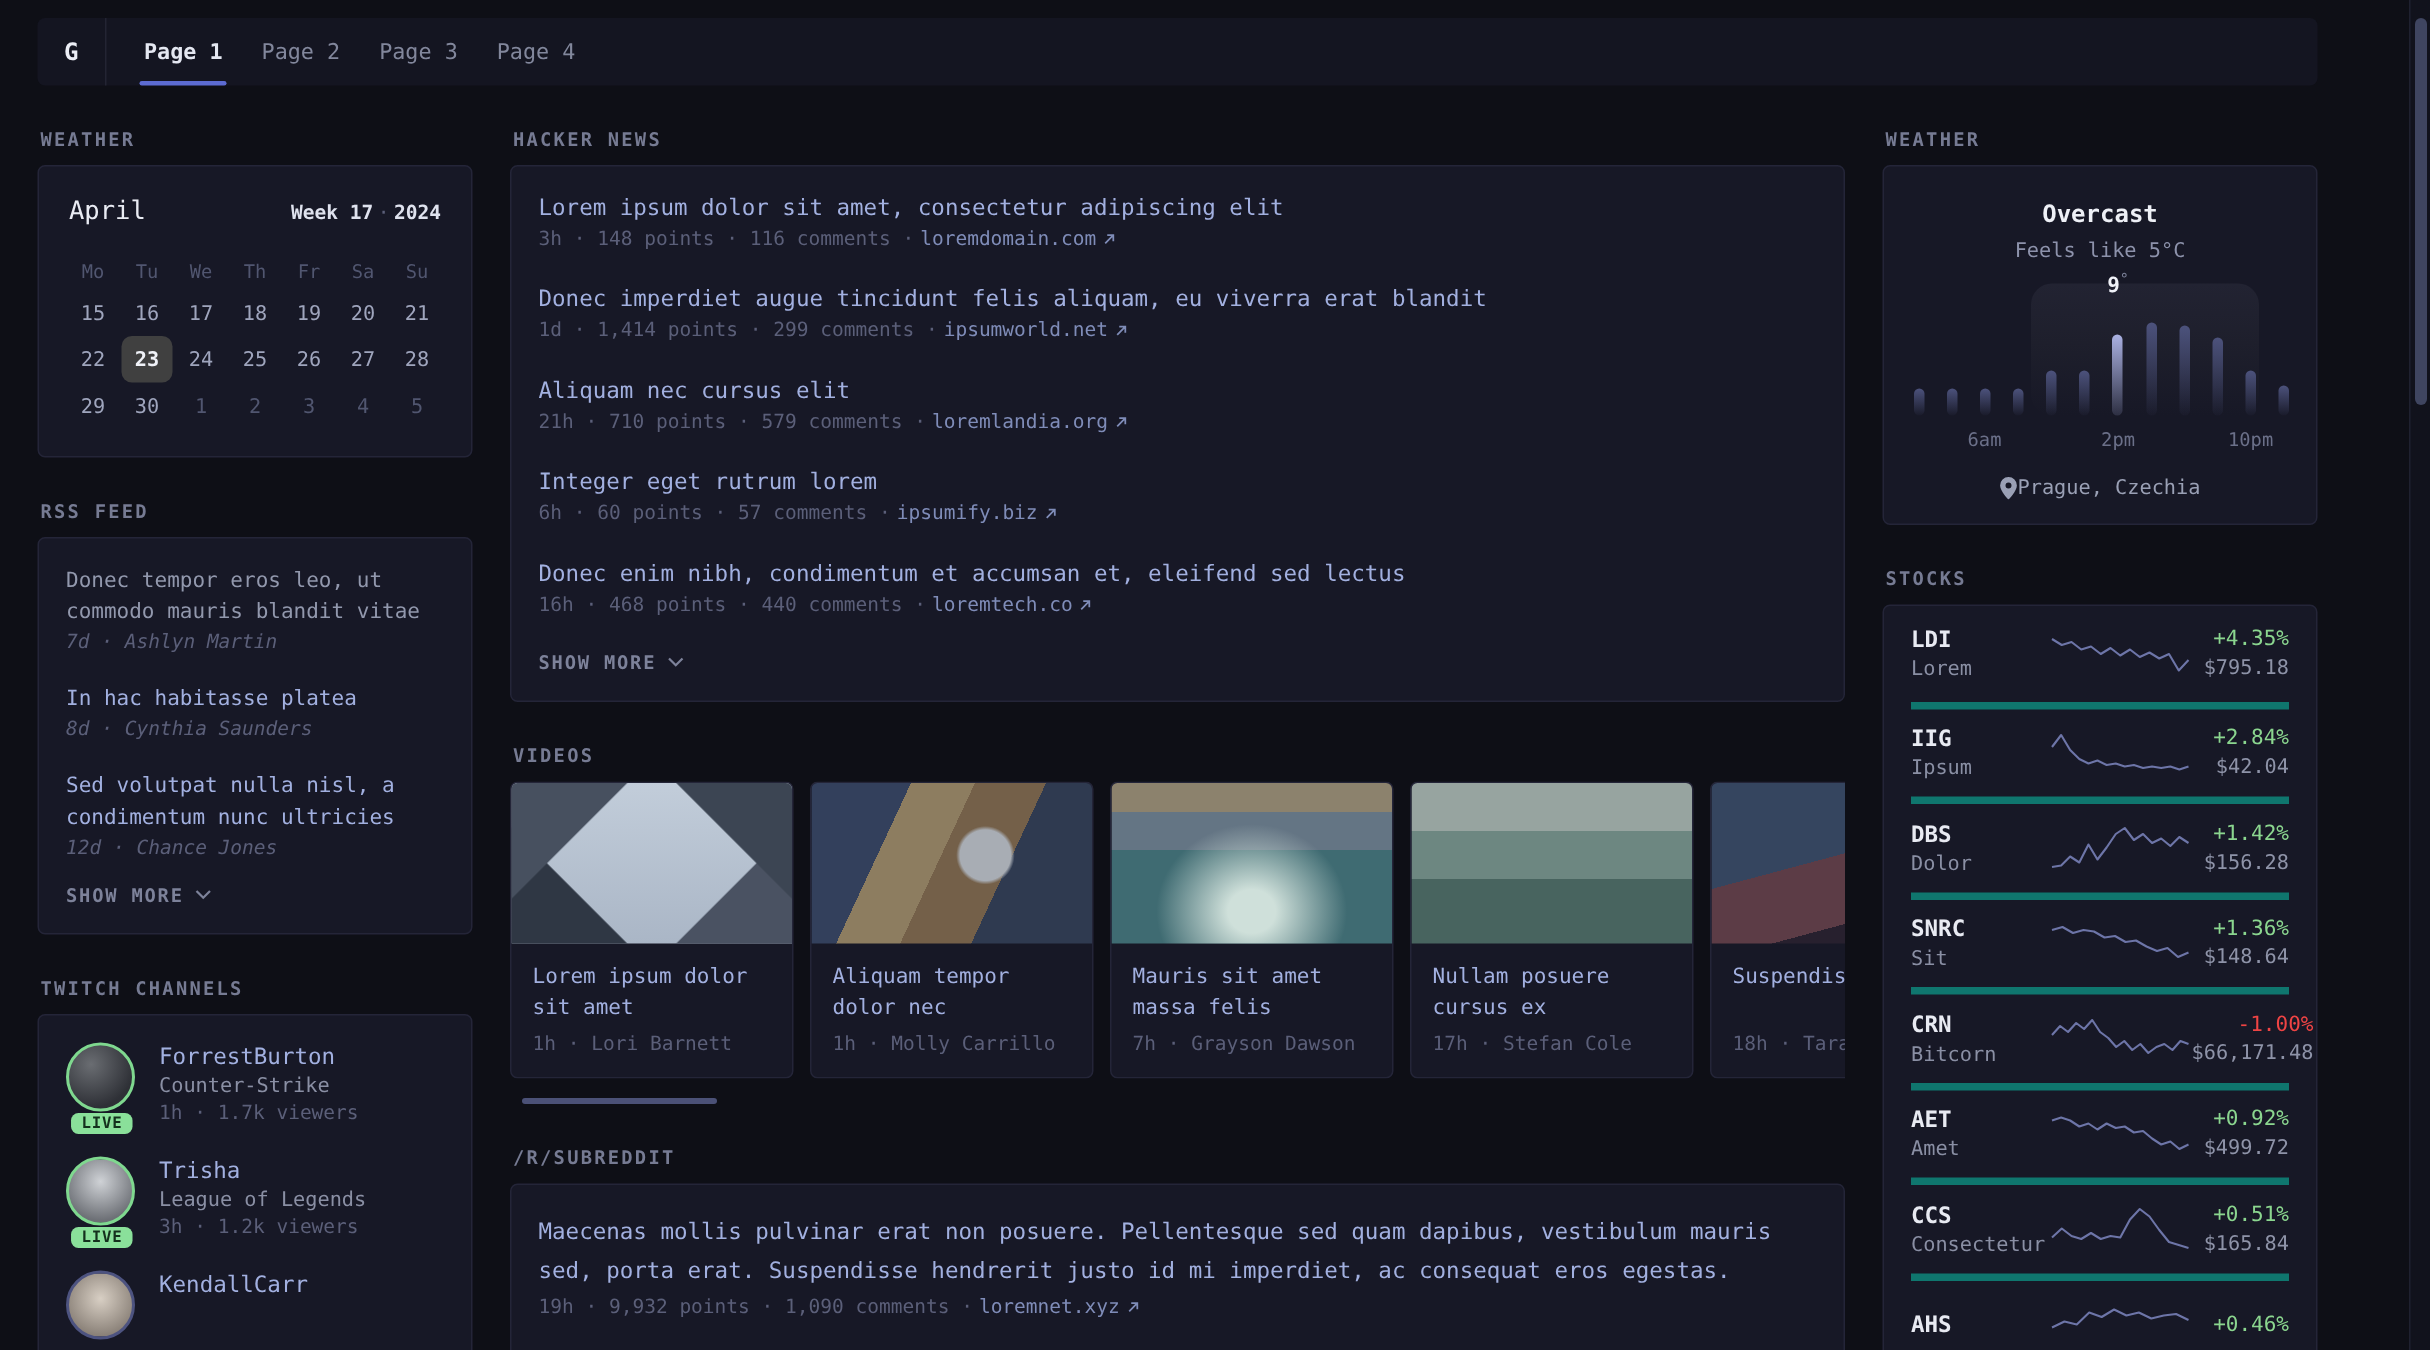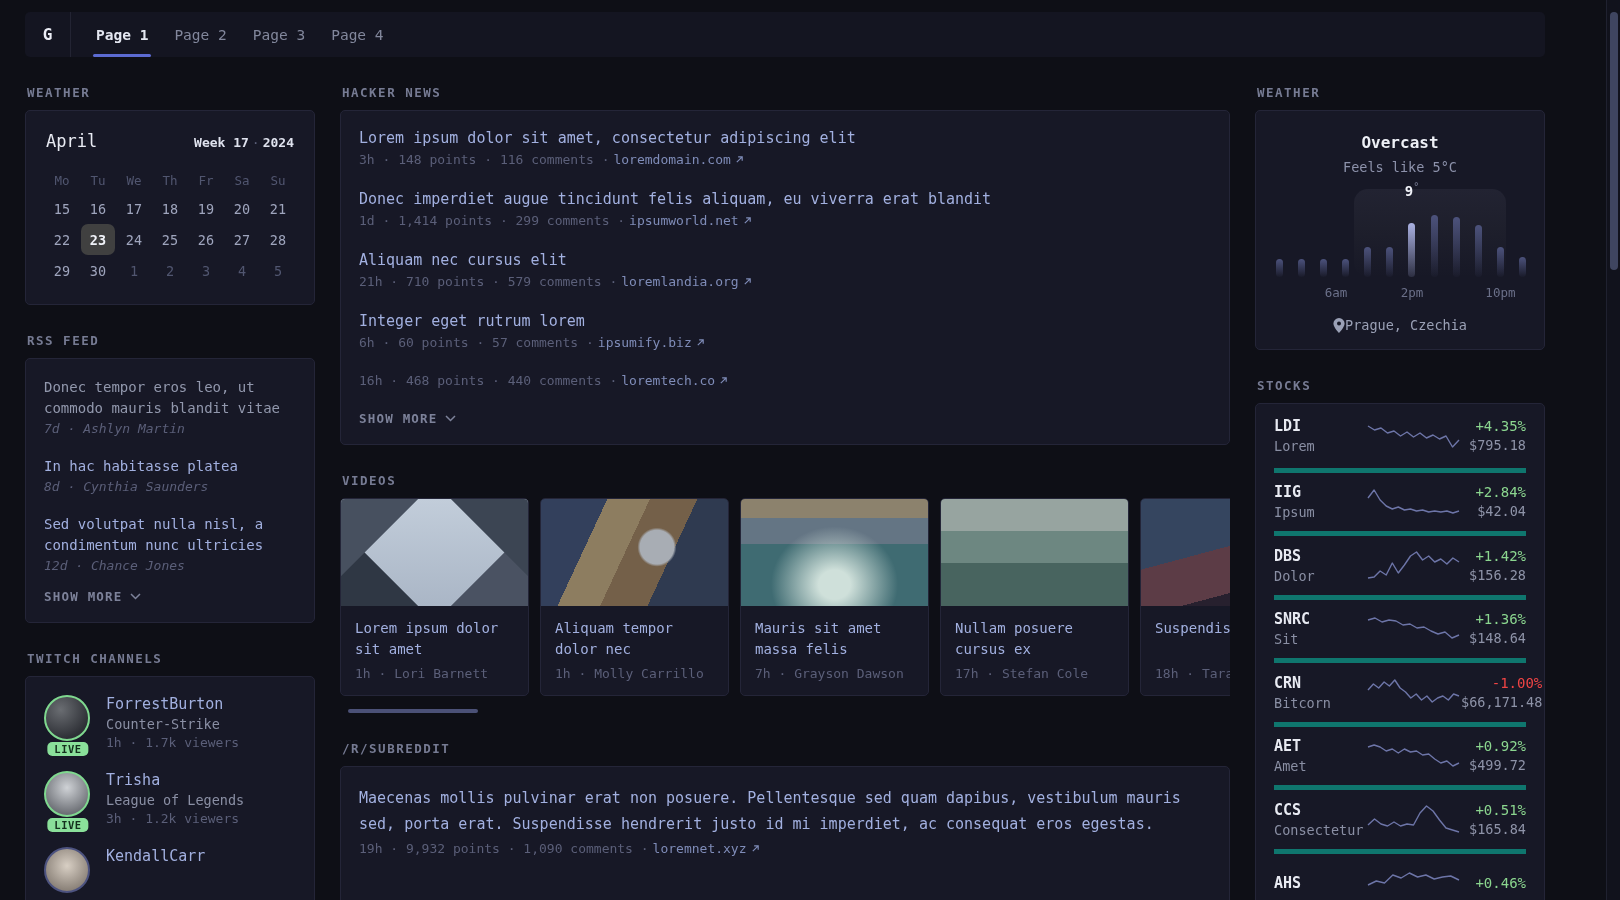--- a/index.html
+++ b/index.html
@@ -376,20 +376,21 @@
             <div class="hn-item">
               <div class="hn-title">Integer eget rutrum lorem</div>
               <div class="hn-meta">
                 <span>6h · 60 points · 57 comments ·</span>
                 <span class="hn-domain">ipsumify.biz<svg width="9" height="9" viewBox="0 0 10 10" fill="none">
                     <path d="M2 8L8 2M3.5 2H8v4.5" stroke-width="1.3"></path>
                   </svg></span>
               </div>
             </div>
             <div class="hn-item">
+              <div class="hn-title">Donec enim nibh, condimentum et accumsan et, eleifend sed lectus</div>
               <div class="hn-meta">
                 <span>16h · 468 points · 440 comments ·</span>
                 <span class="hn-domain">loremtech.co<svg width="9" height="9" viewBox="0 0 10 10" fill="none">
                     <path d="M2 8L8 2M3.5 2H8v4.5" stroke-width="1.3"></path>
                   </svg></span>
               </div>
             </div>
           </div>
         <div class="show-more">
           <span>SHOW MORE</span>
@@ -475,21 +476,21 @@
               <div class="w-bar active" style="height: 54px;"></div>
               <div class="w-bar" style="height: 62px;"></div>
               <div class="w-bar" style="height: 60px;"></div>
               <div class="w-bar" style="height: 52px;"></div>
               <div class="w-bar" style="height: 30px;"></div>
               <div class="w-bar" style="height: 20px;"></div>
             </div>
           <div class="w-peak" id="w-peak" style="left: 136.045px;">9<sup>°</sup></div>
         </div>
         <div class="w-hours" id="w-hours">
-            <span class="w-hour" style="left: 60px;">6am</span>
+            <span class="w-hour" style="left: 47px;">6am</span>
             <span class="w-hour" style="left: 136.045px;">2pm</span>
             <span class="w-hour" style="left: 224.409px;">10pm</span>
           </div>
         <div class="w-loc">
           <svg width="12" height="15" viewBox="0 0 12 15">
               <path d="M6 0a5.6 5.6 0 0 0-5.6 5.6C.4 9.4 6 15 6 15s5.6-5.6 5.6-9.4A5.6 5.6 0 0 0 6 0zm0 7.6a2 2 0 1 1 0-4 2 2 0 0 1 0 4z"></path>
             </svg>
           <span>Prague, Czechia</span>
         </div>
       </div>

